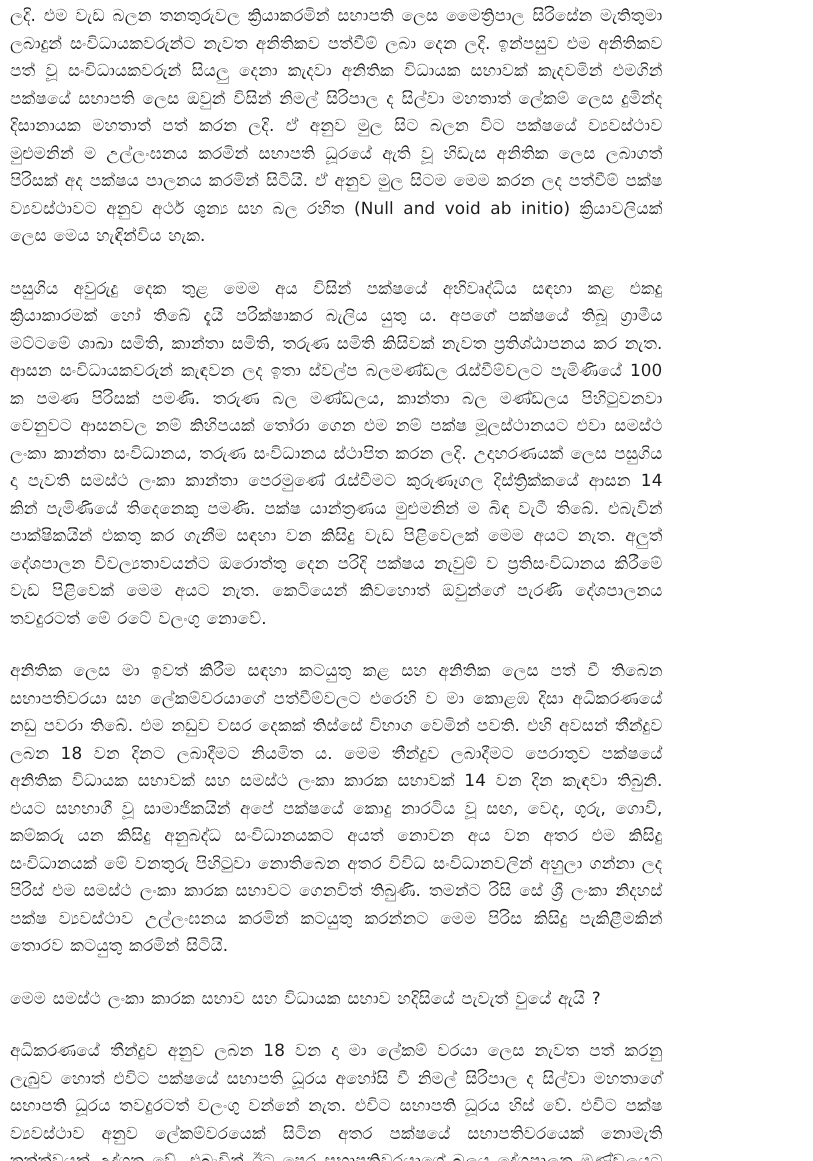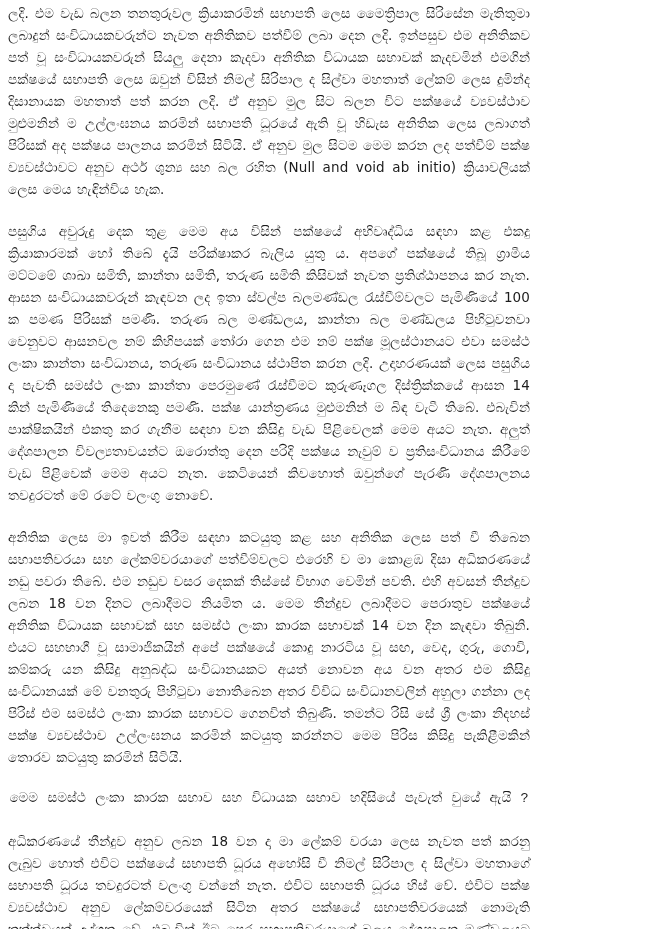--- a/index.html
+++ b/index.html
@@ -28,22 +28,21 @@
     text-align: justify;
     text-justify: inter-word;
     word-spacing: 1px;
     letter-spacing: 0.1px;
     -webkit-font-smoothing: antialiased;
   }
   .para:last-child {
     margin-bottom: 17px;
   }
   .question {
-    text-align: center;
-    font-family: Liberation Mono, monospace;
+    text-align: left;
   }
 </style>
 </head>
 <body>
 
 <div class="page">
   <p class="para">ලදි. එම වැඩ බලන තනතුරුවල ක්‍රියාකරමින් සභාපති ලෙස මෛත්‍රිපාල සිරිසේන මැතිතුමා ලබාදුන් සංවිධායකවරුන්ට නැවත අනිතිකව පත්වීම් ලබා දෙන ලදි. ඉන්පසුව එම අනිතිකව පත් වූ සංවිධායකවරුන් සියලු දෙනා කැදවා අනිතික විධායක සභාවක් කැදවමින් එමගින් පක්ෂයේ සභාපති ලෙස ඔවුන් විසින් නිමල් සිරිපාල ද සිල්වා මහතාත් ලේකම් ලෙස දුමින්ද දිසානායක මහතාත් පත් කරන ලදි. ඒ අනුව මුල සිට බලන විට පක්ෂයේ ව්‍යවස්ථාව මුළුමනින් ම උල්ලංඝනය කරමින් සභාපති ධූරයේ ඇති වූ හිඩැස අනිතික ලෙස ලබාගත් පිරිසක් අද පක්ෂය පාලනය කරමින් සිටියි. ඒ අනුව මුල සිටම මෙම කරන ලද පත්වීම් පක්ෂ ව්‍යවස්ථාවට අනුව අර්ථ ශුන්‍ය සහ බල රහිත (Null and void ab initio) ක්‍රියාවලියක් ලෙස මෙය හැඳින්විය හැක.</p>
 
   <p class="para">පසුගිය අවුරුදු දෙක තුළ මෙම අය විසින් පක්ෂයේ අභිවෘද්ධිය සඳහා කළ එකදු ක්‍රියාකාරමක් හෝ තිබේ දැයි පරික්ෂාකර බැලිය යුතු ය. අපගේ පක්ෂයේ තිබූ ග්‍රාමීය මට්ටමේ ශාඛා සමිති, කාන්තා සමිති, තරුණ සමිති කිසිවක් නැවත ප්‍රතිශ්ඨාපනය කර නැත. ආසන සංවිධායකවරුන් කැඳවන ලද ඉතා ස්වල්ප බලමණ්ඩල රැස්වීම්වලට පැමිණියේ 100 ක පමණ පිරිසක් පමණි. තරුණ බල මණ්ඩලය, කාන්තා බල මණ්ඩලය පිහිටුවනවා වෙනුවට ආසනවල නම් කිහිපයක් තෝරා ගෙන එම නම් පක්ෂ මූලස්ථානයට එවා සමස්ථ ලංකා කාන්තා සංවිධානය, තරුණ සංවිධානය ස්ථාපිත කරන ලදි. උදාහරණයක් ලෙස පසුගිය දා පැවති සමස්ථ ලංකා කාන්තා පෙරමුණේ රැස්වීමට කුරුණෑගල දිස්ත්‍රික්කයේ ආසන 14 කින් පැමිණියේ තිදෙනෙකු පමණි. පක්ෂ යාන්ත්‍රණය මුළුමනින් ම බිඳ වැටී තිබේ. එබැවින් පාක්ෂිකයින් එකතු කර ගැනීම සඳහා වන කිසිදු වැඩ පිළිවෙලක් මෙම අයට නැත. අලුත් දේශපාලන විවල්‍යතාවයන්ට ඔරොත්තු දෙන පරිදි පක්ෂය නැවුම් ව ප්‍රතිසංවිධානය කිරීමේ වැඩ පිළිවෙක් මෙම අයට නැත. කෙටියෙන් කිවහොත් ඔවුන්ගේ පැරණි දේශපාලනය තවදුරටත් මේ රටේ වලංගු නොවේ.</p>
 

